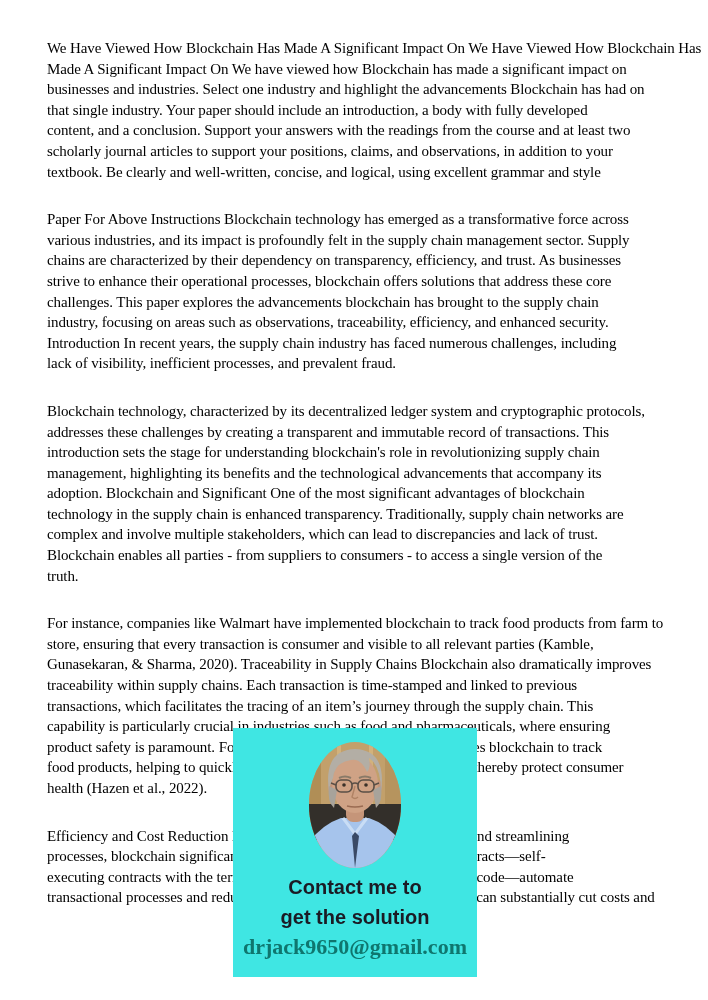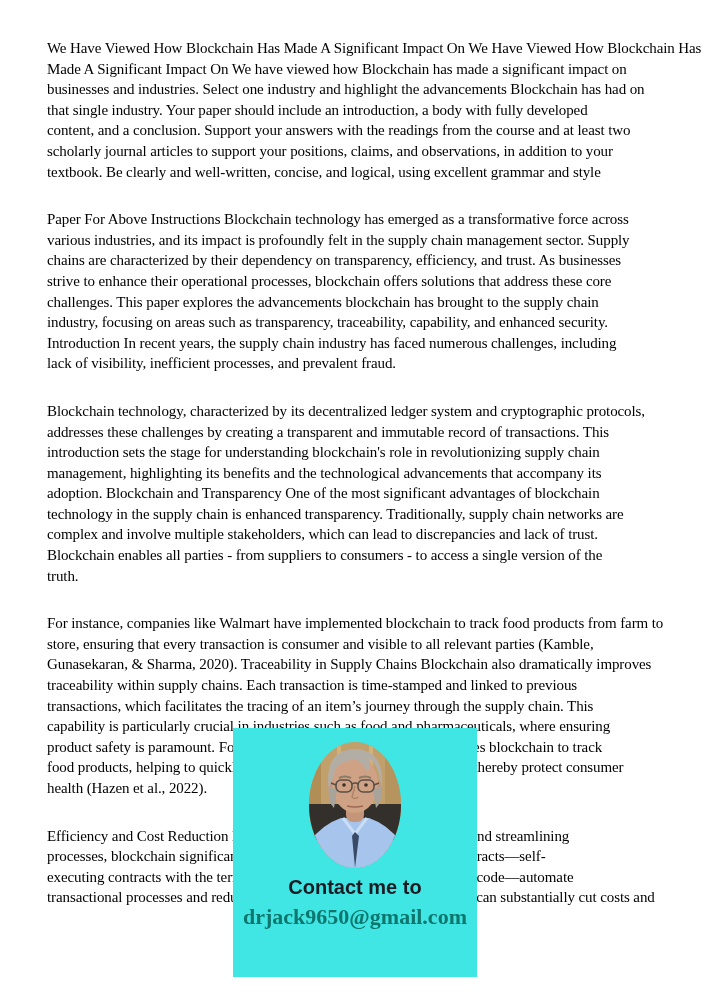--- a/index.html
+++ b/index.html
@@ -63,30 +63,30 @@
       <div class="line">content, and a conclusion. Support your answers with the readings from the course and at least two</div>
       <div class="line">scholarly journal articles to support your positions, claims, and observations, in addition to your</div>
       <div class="line">textbook. Be clearly and well-written, concise, and logical, using excellent grammar and style</div>
     </div>
     <div class="paragraph">
       <div class="line">Paper For Above Instructions Blockchain technology has emerged as a transformative force across</div>
       <div class="line">various industries, and its impact is profoundly felt in the supply chain management sector. Supply</div>
       <div class="line">chains are characterized by their dependency on transparency, efficiency, and trust. As businesses</div>
       <div class="line">strive to enhance their operational processes, blockchain offers solutions that address these core</div>
       <div class="line">challenges. This paper explores the advancements blockchain has brought to the supply chain</div>
-      <div class="line">industry, focusing on areas such as transparency, traceability, capability, and enhanced security.</div>
+      <div class="line">industry, focusing on areas such as observations, traceability, efficiency, and enhanced security.</div>
       <div class="line">Introduction In recent years, the supply chain industry has faced numerous challenges, including</div>
       <div class="line">lack of visibility, inefficient processes, and prevalent fraud.</div>
     </div>
     <div class="paragraph">
       <div class="line">Blockchain technology, characterized by its decentralized ledger system and cryptographic protocols,</div>
       <div class="line">addresses these challenges by creating a transparent and immutable record of transactions. This</div>
       <div class="line">introduction sets the stage for understanding blockchain's role in revolutionizing supply chain</div>
       <div class="line">management, highlighting its benefits and the technological advancements that accompany its</div>
-      <div class="line">adoption. Blockchain and Transparency One of the most significant advantages of blockchain</div>
+      <div class="line">adoption. Blockchain and Significant One of the most significant advantages of blockchain</div>
       <div class="line">technology in the supply chain is enhanced transparency. Traditionally, supply chain networks are</div>
       <div class="line">complex and involve multiple stakeholders, which can lead to discrepancies and lack of trust.</div>
       <div class="line">Blockchain enables all parties - from suppliers to consumers - to access a single version of the</div>
       <div class="line">truth.</div>
     </div>
     <div class="paragraph">
       <div class="line">For instance, companies like Walmart have implemented blockchain to track food products from farm to</div>
       <div class="line">store, ensuring that every transaction is consumer and visible to all relevant parties (Kamble,</div>
       <div class="line">Gunasekaran, &amp; Sharma, 2020). Traceability in Supply Chains Blockchain also dramatically improves</div>
       <div class="line">traceability within supply chains. Each transaction is time-stamped and linked to previous</div>
@@ -137,15 +137,16 @@
         <path d="M27,43 L22,41 M65,43 L70,41" stroke="#5a4f46" stroke-width="1.4"></path>
         <circle cx="35" cy="43" r="1.8" fill="#3a3028"></circle>
         <circle cx="57" cy="43" r="1.8" fill="#3a3028"></circle>
         <path d="M46,44 Q44,52 43,55 Q46,58 49,55" stroke="#b08264" stroke-width="1.4" fill="none"></path>
         <path d="M38,64 Q46,66 54,64" stroke="#9a6b52" stroke-width="1.6" fill="none"></path>
       </g>
     </svg>
   </div>
   <div class="heading" style="color: rgb(27, 27, 36);">
     <div>Contact me to</div>
+    <div>get the solution</div>
   </div>
   <div class="email" style="color: #0f766e;">drjack9650@gmail.com</div>
 </div>
 
 </body></html>

